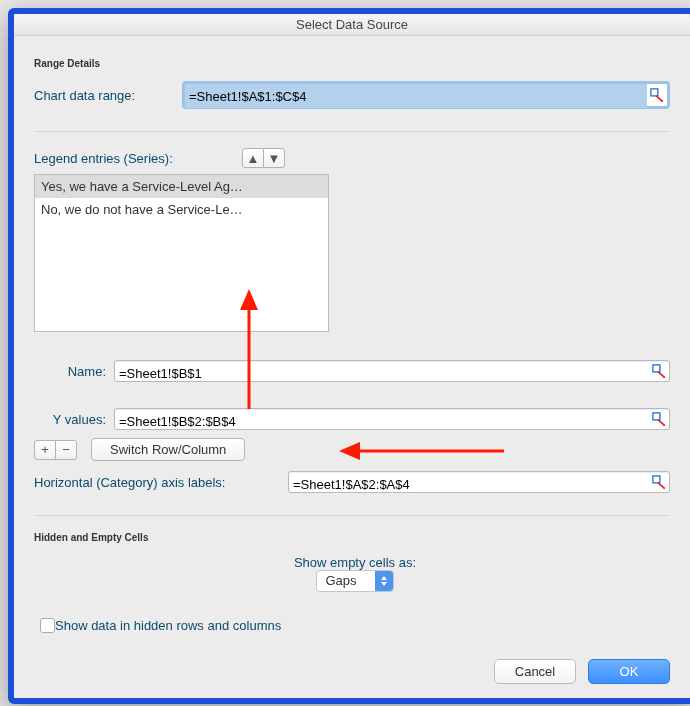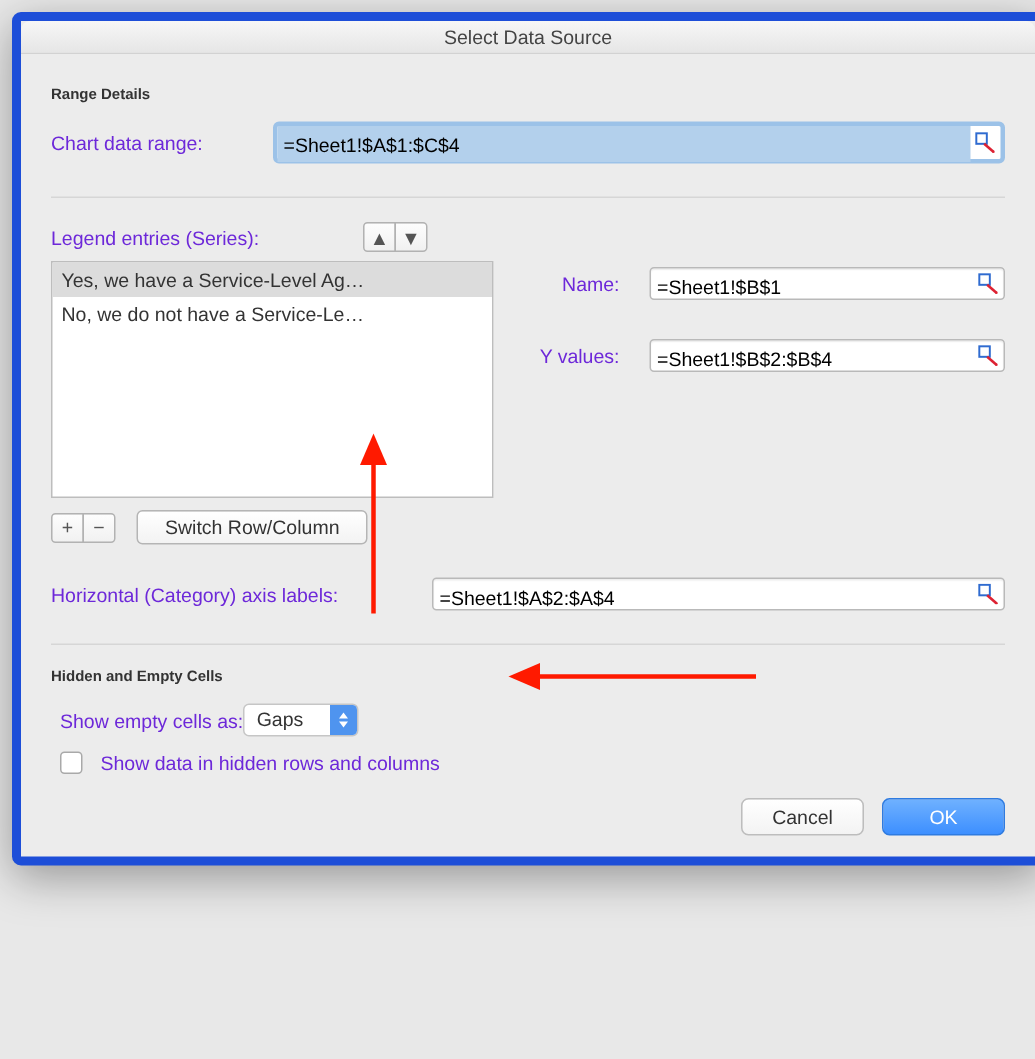--- a/index.html
+++ b/index.html
@@ -40,21 +40,21 @@
     font-size: 10px;
     margin: 6px 0 12px 0;
   }
   .row {
     display: flex;
     align-items: center;
     margin: 6px 0;
   }
   .lbl {
     font-size: 13px;
-    color: #6d28d9;
+    color: #0c4a6e;
   }
   .range-input-wrap {
     flex: 1;
     display: flex;
     align-items: stretch;
     margin-left: 8px;
     border: 3px solid #9cc2e8;
     border-radius: 4px;
     background: #fff;
     height: 28px;
@@ -107,20 +107,21 @@
     cursor: pointer;
     color:#555;
   }
   .sq-btn-group { display:flex; }
   .sq-btn-group .sq-btn:first-child{border-radius:3px 0 0 3px;margin-right:-1px;}
   .sq-btn-group .sq-btn:last-child{border-radius:0 3px 3px 0;}
   .mid {
     display:flex;
     align-items: stretch;
     gap: 24px;
+    flex-direction: column;
   }
   .listbox {
     width: 295px;
     height: 158px;
     border: 1px solid #bdbdbd;
     background: #fff;
     overflow: hidden;
     font-size: 13px;
     position: relative;
   }
@@ -132,21 +133,21 @@
   }
   .listitem.selected { background: #dcdcdc; }
   .rightcol {
     flex:1;
     display:flex;
     flex-direction: column;
     gap: 26px;
     padding-top: 4px;
   }
   .rc-row { display:flex; align-items:center; }
-  .rc-row .lbl { width: 80px; text-align: right; padding-right: 20px;}
+  .rc-row .lbl { width: 80px; text-align: right; padding-right: 8px;}
   .under-list {
     display:flex;
     align-items:center;
     gap: 14px;
     margin-top: 8px;
   }
   .wide-btn {
     padding: 3px 18px;
     border: 1px solid #b5b5b5;
     border-radius: 4px;
@@ -165,29 +166,29 @@
   }
   .select-wrap .sel-text { padding: 2px 18px 2px 8px; font-size:13px;}
   .select-wrap .sel-arrows {
     width:18px;
     background: #4f94ef;
     display:flex;flex-direction:column;align-items:center;justify-content:center;
   }
   .sel-arrows .tri { width:0;height:0;border-left:3px solid transparent;border-right:3px solid transparent;}
   .sel-arrows .up{border-bottom:4px solid #fff;margin-bottom:1px;}
   .sel-arrows .down{border-top:4px solid #fff;margin-top:1px;}
-  .checkbox-row { display:flex; align-items:center; gap:12px; margin-top:10px;}
+  .checkbox-row { display:flex; align-items:center; gap:0; margin-top:26px;}
   .chk {
     width:15px;height:15px;border:1px solid #a9a9a9;border-radius:3px;background:#fff;
   }
   .footer {
     display:flex;
     justify-content:flex-end;
     gap:12px;
-    margin-top: 16px;
+    margin-top: 26px;
   }
   .btn {
     min-width: 82px;
     padding: 4px 12px;
     border-radius: 5px;
     font-size:13px;
     border: 1px solid #bdbdbd;
     background: linear-gradient(#fff,#f3f3f3);
     cursor:pointer;
     text-align:center;
@@ -276,38 +277,38 @@
         <div class="sq-btn">
             <span>+</span>
           </div>
         <div class="sq-btn">
             <span>−</span>
           </div>
       </div>
       <div class="wide-btn">Switch Row/Column</div>
     </div>
 
-    <div class="row" style="margin-top:22px;align-items:center;">
+    <div class="row" style="margin-top:10px;align-items:center;">
       <span class="lbl" style="width:246px;">Horizontal (Category) axis labels:</span>
       <div class="range-input-wrap plain">
         <input class="range-input" value="=Sheet1!$A$2:$A$4" style="">
         <div class="range-picker-btn">
           <svg class="picker-svg" viewBox="0 0 16 16">
               <rect x="1" y="1" width="8" height="8" fill="none" stroke="#2f6bd0" stroke-width="1.5"></rect>
               <path d="M7 9 L14 15" stroke="#d23" stroke-width="2"></path>
               <circle cx="14" cy="15" r="1" fill="#d23"></circle>
             </svg>
         </div>
       </div>
     </div>
 
     <hr class="hr">
 
     <div class="section-heading">Hidden and Empty Cells</div>
-    <div class="row" style="padding-left:6px;">
+    <div class="row" style="padding-left:6px;flex-direction:column;">
       <span class="lbl">Show empty cells as:</span>
       <div class="select-wrap" style="">
         <span class="sel-text">Gaps</span>
         <span class="sel-arrows">
             <span class="tri up"></span>
             <span class="tri down"></span>
           </span>
       </div>
     </div>
     <div class="checkbox-row" style="padding-left:6px;">

